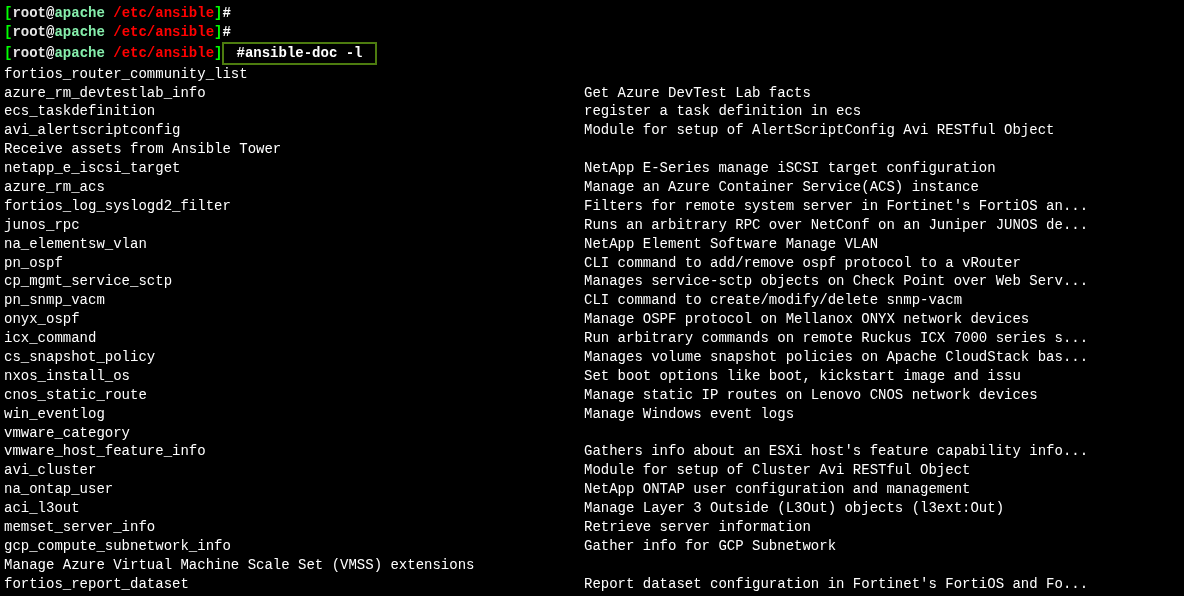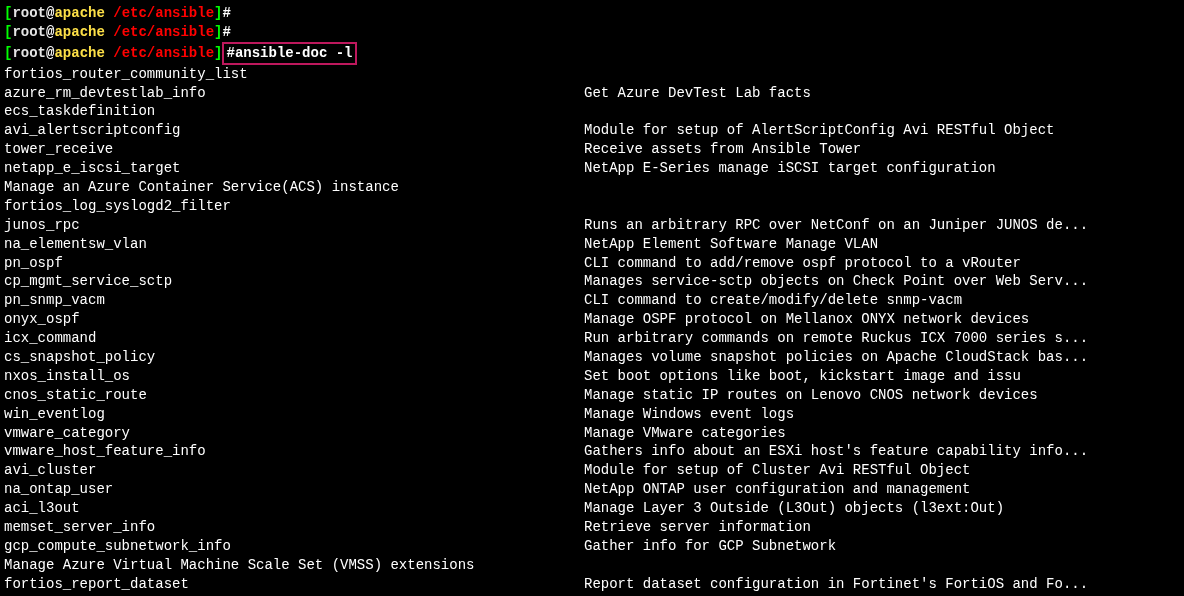--- a/index.html
+++ b/index.html
@@ -11,26 +11,26 @@
       line-height: 1.35;
       padding: 4px;
       white-space: nowrap;
       overflow: hidden;
       position: relative;
     }
     .prompt-line { display: block; font-weight: bold; }
     .bracket { color: #00ff00; }
     .user { color: #e5e5e5; }
     .at { color: #fff; }
-    .host { color: #fde047; }
+    .host { color: #86efac; }
     .path { color: #ff0000; }
     .hash { color: #fff; }
     .command-box {
-      border: 2px solid #be185d;
-      padding: 0 2px;
+      border: 2px solid #4d7c0f;
+      padding: 0 12px;
       display: inline-block;
     }
     .module-line {
       display: flex;
     }
     .module-name {
       display: inline-block;
       width: 580px;
       overflow: hidden;
     }
@@ -57,38 +57,40 @@
     <div class="prompt-line"><span class="bracket">[</span><span class="user">root</span><span class="at">@</span><span class="host">apache</span><span class="path"> /etc/ansible</span><span class="bracket">]</span><span class="command-box"><span class="hash">#</span><span>ansible-doc -l</span></span></div>
     <div class="module-line">
       <span class="module-name">fortios_router_community_list</span>
     </div>
     <div class="module-line">
       <span class="module-name">azure_rm_devtestlab_info</span>
       <span class="module-desc">Get Azure DevTest Lab facts</span>
     </div>
     <div class="module-line">
       <span class="module-name">ecs_taskdefinition</span>
+      <span class="module-desc">register a task definition in ecs</span>
     </div>
     <div class="module-line">
       <span class="module-name">avi_alertscriptconfig</span>
       <span class="module-desc">Module for setup of AlertScriptConfig Avi RESTful Object</span>
     </div>
     <div class="module-line">
-      <span class="module-name">tower_receive</span>
       <span class="module-desc">Receive assets from Ansible Tower</span>
     </div>
     <div class="module-line">
       <span class="module-name">netapp_e_iscsi_target</span>
       <span class="module-desc">NetApp E-Series manage iSCSI target configuration</span>
     </div>
     <div class="module-line">
+      <span class="module-name">azure_rm_acs</span>
       <span class="module-desc">Manage an Azure Container Service(ACS) instance</span>
     </div>
     <div class="module-line">
       <span class="module-name">fortios_log_syslogd2_filter</span>
+      <span class="module-desc">Filters for remote system server in Fortinet's FortiOS an...</span>
     </div>
     <div class="module-line">
       <span class="module-name">junos_rpc</span>
       <span class="module-desc">Runs an arbitrary RPC over NetConf on an Juniper JUNOS de...</span>
     </div>
     <div class="module-line">
       <span class="module-name">na_elementsw_vlan</span>
       <span class="module-desc">NetApp Element Software Manage VLAN</span>
     </div>
     <div class="module-line">
@@ -122,21 +124,20 @@
     <div class="module-line">
       <span class="module-name">cnos_static_route</span>
       <span class="module-desc">Manage static IP routes on Lenovo CNOS network devices</span>
     </div>
     <div class="module-line">
       <span class="module-name">win_eventlog</span>
       <span class="module-desc">Manage Windows event logs</span>
     </div>
     <div class="module-line">
       <span class="module-name">vmware_category</span>
-      <span class="module-desc">Manage VMware categories</span>
     </div>
     <div class="module-line">
       <span class="module-name">vmware_host_feature_info</span>
       <span class="module-desc">Gathers info about an ESXi host's feature capability info...</span>
     </div>
     <div class="module-line">
       <span class="module-name">avi_cluster</span>
       <span class="module-desc">Module for setup of Cluster Avi RESTful Object</span>
     </div>
     <div class="module-line">

